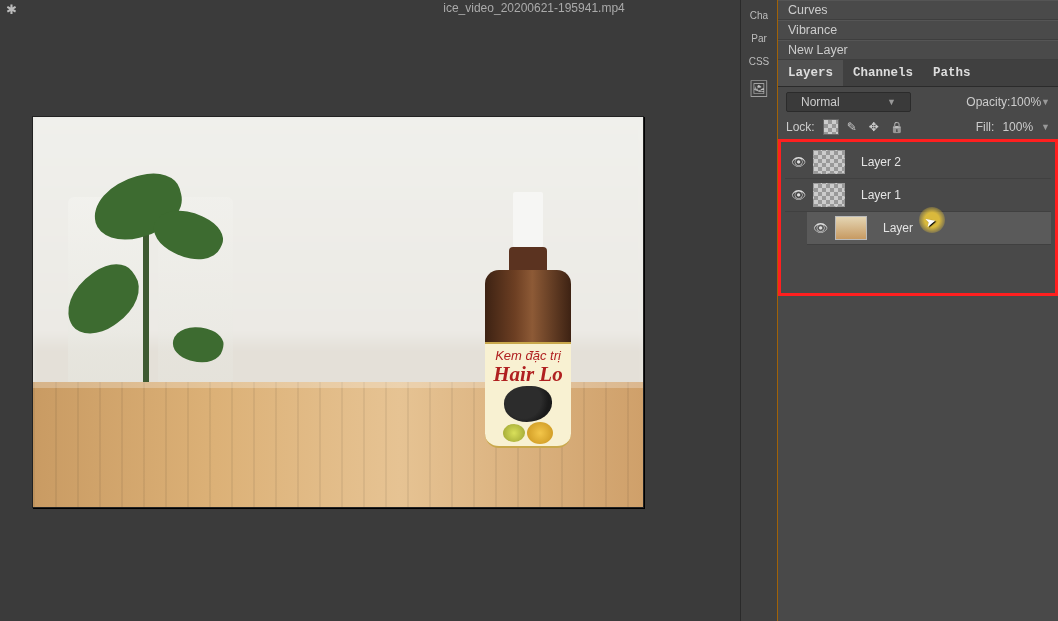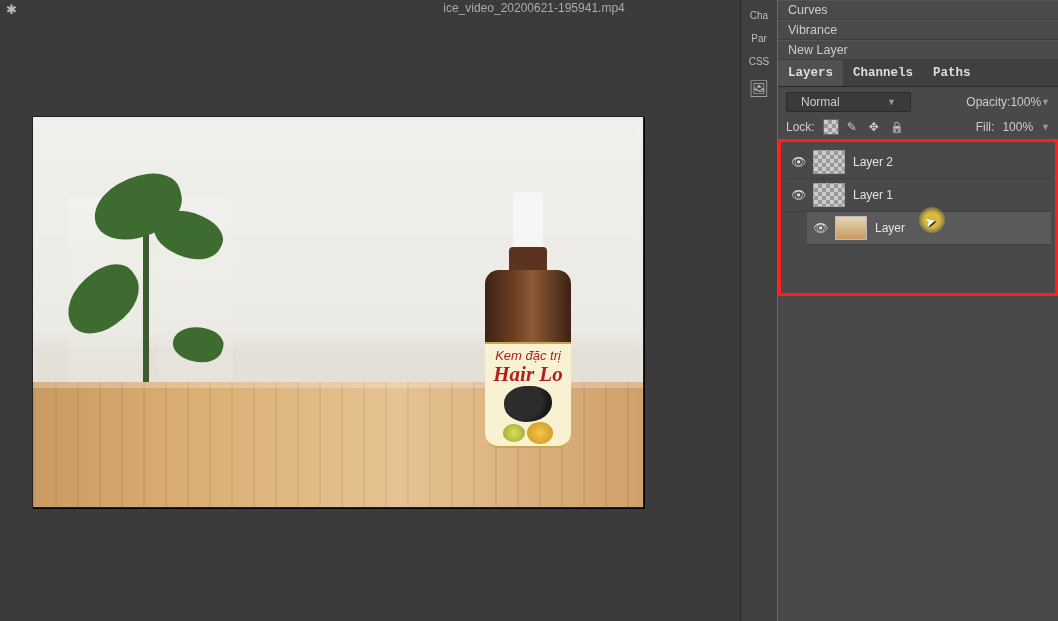--- a/index.html
+++ b/index.html
@@ -49,21 +49,21 @@
 .brush:before{content:"✎";color:#ccc;}
 .move:before{content:"✥";color:#ccc;}
 .lockp:before{content:"🔒";font-size:11px;filter:grayscale(1) brightness(.9);}
 .fill-label{margin-left:auto;}
 .red-box{border:3px solid #ff1f1f;padding:4px 4px 48px 4px;}
 .layer-row{display:flex;align-items:center;padding:4px 6px;gap:8px;border-bottom:1px solid #404040;position:relative;}
 .layer-row.sel{background:#5a5a5a;}
 .eye{width:14px;text-align:center;color:#ddd;}
 .thumb{width:30px;height:22px;border:1px dashed #999;background:repeating-conic-gradient(#999 0 25%,#ccc 0 50%) 0 0/8px 8px;}
 .thumb.full{background:linear-gradient(#e4d5b3,#c79a62);border-style:solid;border-color:#bbb;}
-.lname{color:#e4e4e4;font-size:12px;}
+.lname{color:#e4e4e4;font-size:12px;margin-left:8px;}
 .sub{margin-left:22px;}
 .cursor-glow{position:absolute;left:112px;top:-5px;width:26px;height:26px;border-radius:50%;background:radial-gradient(circle,#d9b93c 40%,rgba(217,185,60,.3) 70%,transparent 80%);pointer-events:none;}
 .cursor-ptr{position:absolute;left:118px;top:2px;color:#fff;font-size:13px;transform:rotate(-15deg);text-shadow:1px 1px 1px #000;pointer-events:none;}
 </style>
 </head>
 <body>
 
 <div class="title-bar">ice_video_20200621-195941.mp4</div>
 <div class="gear">✱</div>
 

